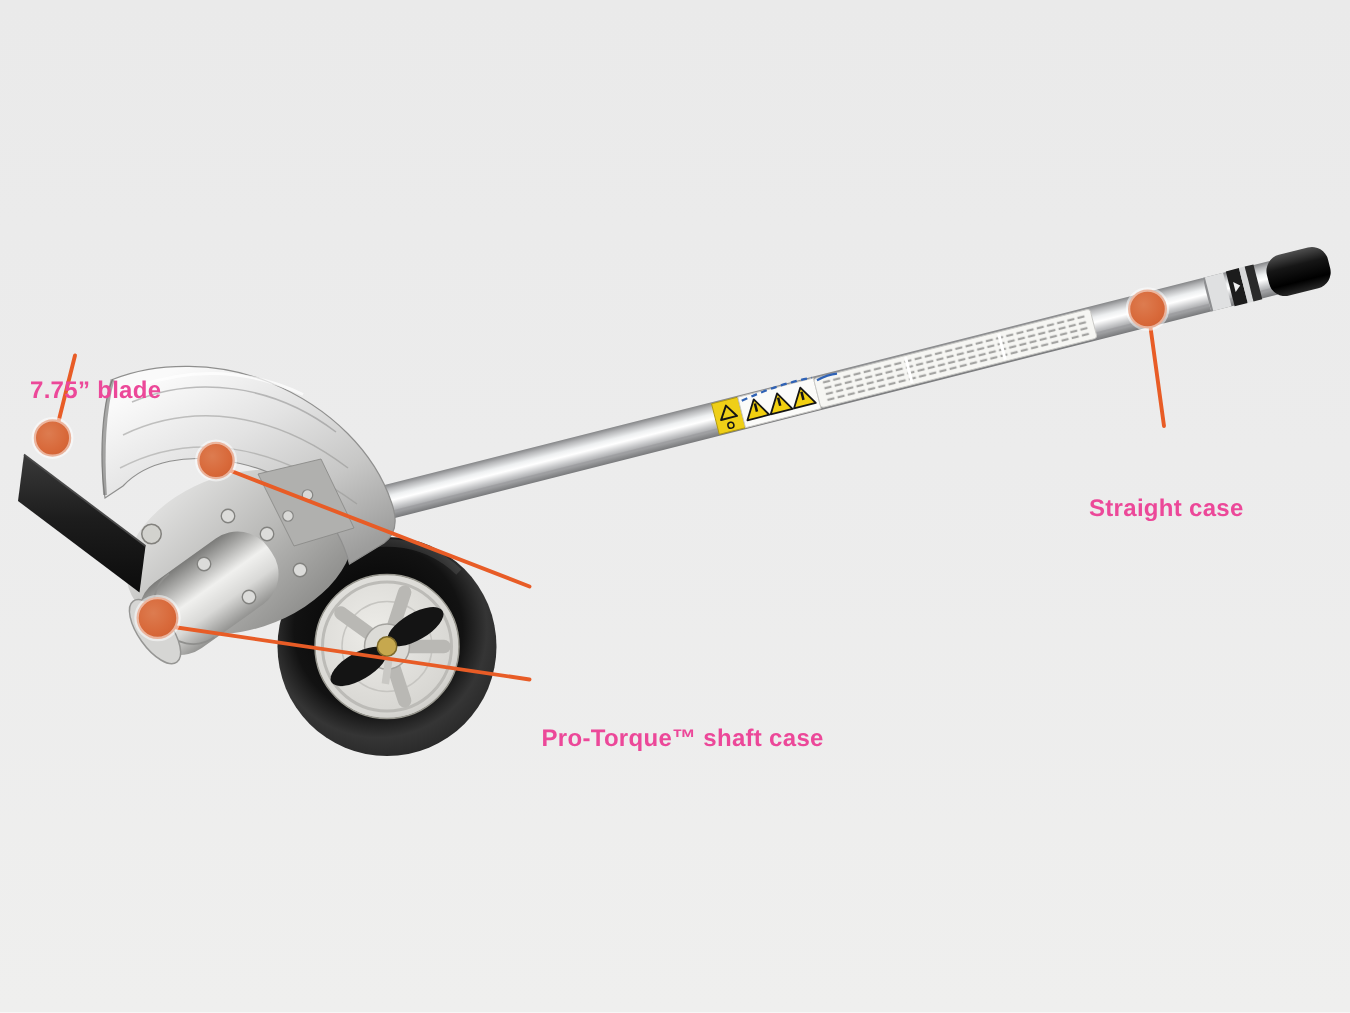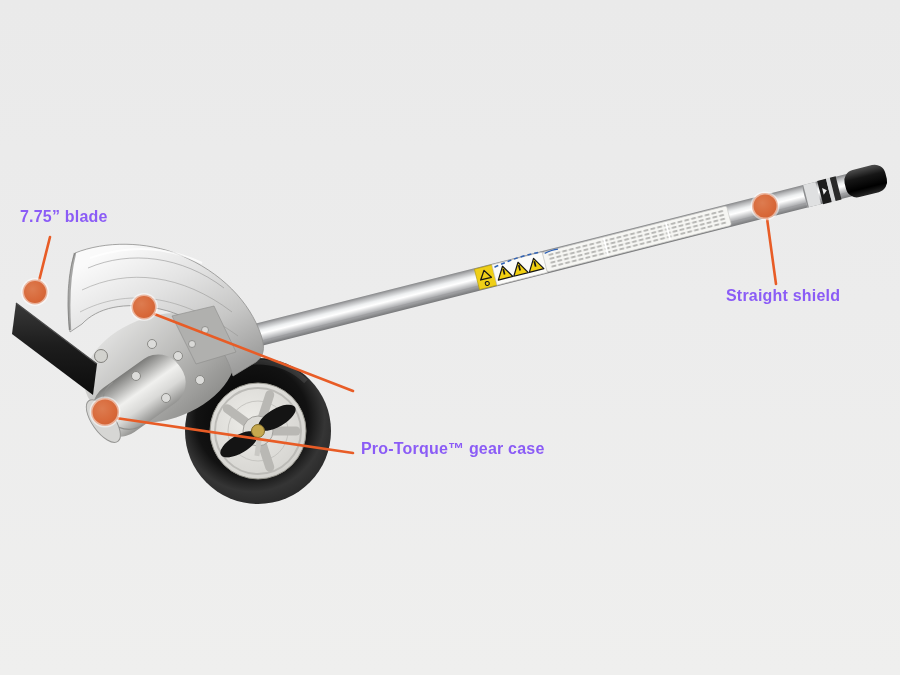--- a/index.html
+++ b/index.html
@@ -6,21 +6,21 @@
   body{
     width:900px;height:675px;overflow:hidden;position:relative;
     background:linear-gradient(180deg,#eaeaea 0%,#ececec 45%,#efefee 100%);
     font-family:"Liberation Sans",sans-serif;
   }
   .stage{position:absolute;inset:0;}
   svg.illustration{position:absolute;left:0;top:0;}
   .callout-label{
     position:absolute;
     font-weight:700;font-size:16px;line-height:1.15;
-    color:#8b5cf6;letter-spacing:.2px;white-space:nowrap;
+    color:#ec4899;letter-spacing:.2px;white-space:nowrap;margin-top:44px;
   }
   .lbl-blade{left:20px;top:208px;}
   .lbl-shield{left:359px;top:381px;}
   .lbl-gearcase{left:361px;top:440px;}
   .lbl-shaft{left:726px;top:287px;}
 </style>
 </head>
 <body>
 
 <div class="stage">
@@ -212,16 +212,16 @@
       <circle cx="35" cy="292" r="12.5"></circle>
       <circle cx="144" cy="307" r="12.5"></circle>
       <circle cx="105" cy="412" r="14"></circle>
       <circle cx="765" cy="206" r="13"></circle>
     </g>
   </svg>
 
   <div class="callout-label lbl-blade">7.75” blade</div>
 
 
-  <div class="callout-label lbl-gearcase">Pro-Torque™ gear case</div>
-
-  <div class="callout-label lbl-shaft">Straight shield</div>
+  <div class="callout-label lbl-gearcase">Pro-Torque™ shaft case</div>
+
+  <div class="callout-label lbl-shaft">Straight case</div>
 </div>
 
 </body></html>

